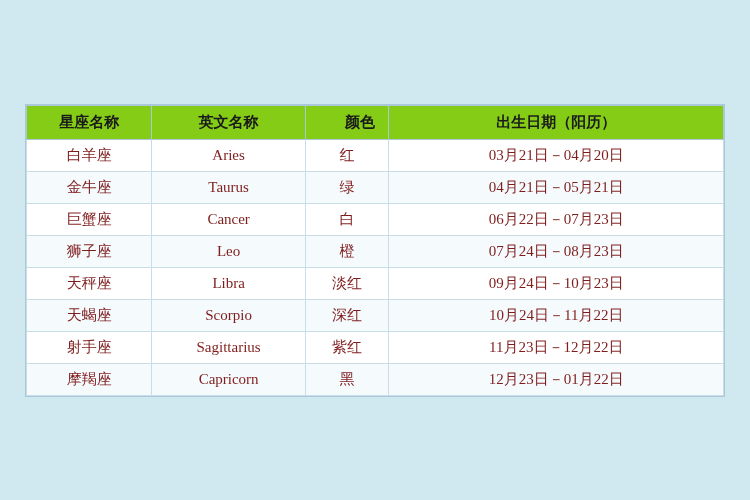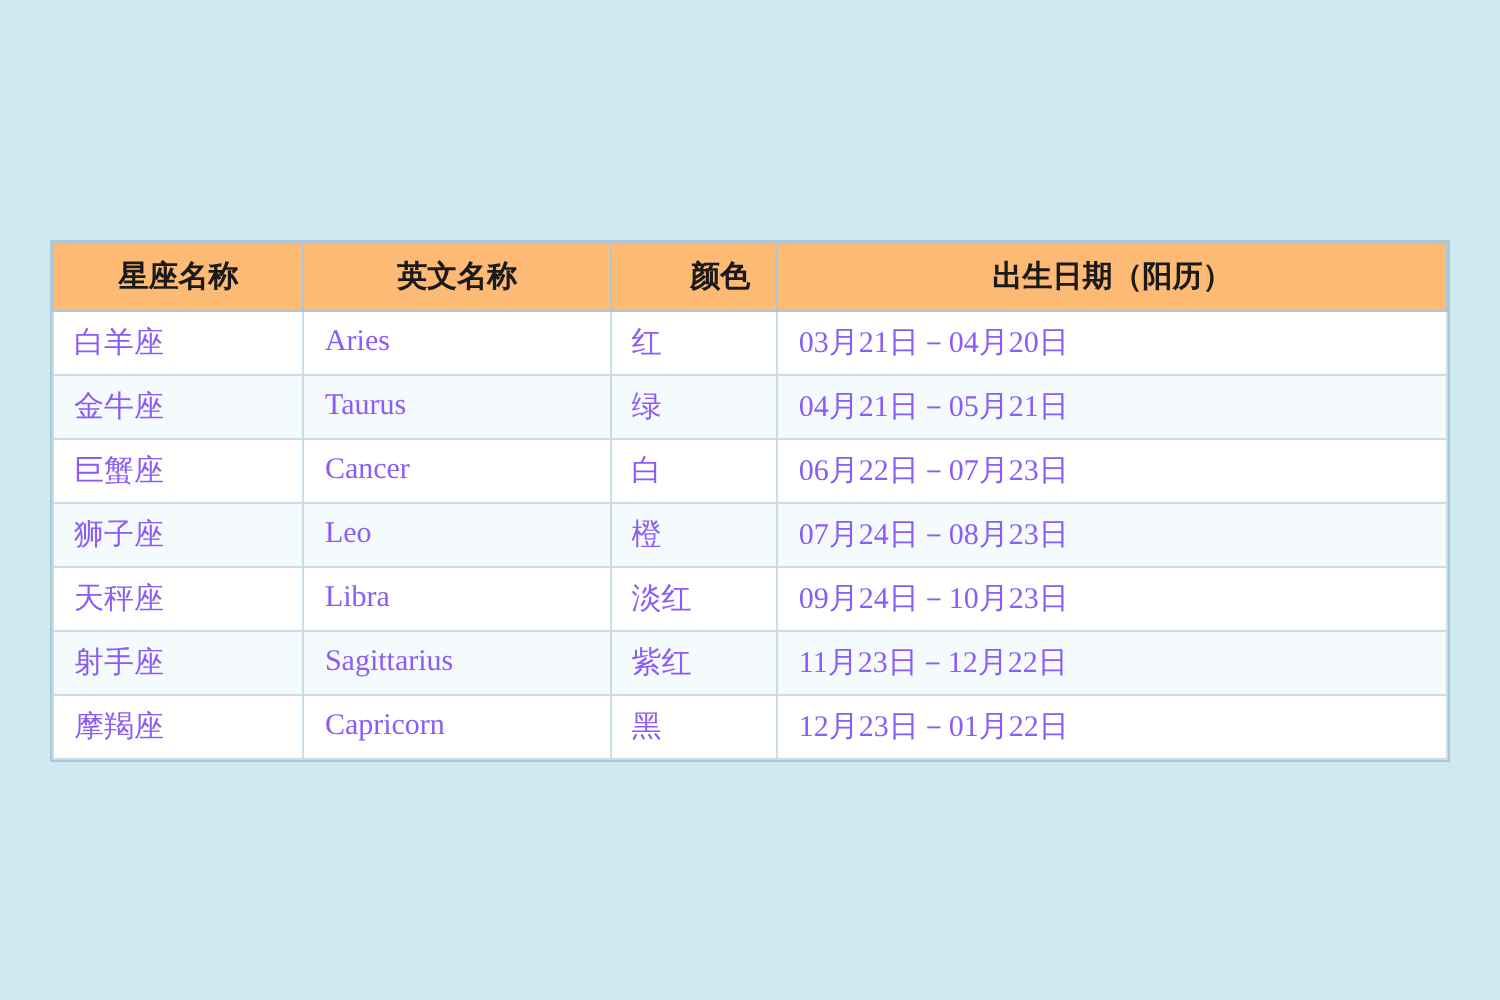--- a/index.html
+++ b/index.html
@@ -24,21 +24,21 @@
       border: 1px solid #aac8d8;
       width: 700px;
     }
 
     table {
       width: 100%;
       border-collapse: collapse;
     }
 
     thead tr {
-      background-color: #fdba74;
+      background-color: #84cc16;
     }
 
     thead th {
       border: 1px solid #aac8d8;
       padding: 7px 10px;
       text-align: center;
       font-weight: bold;
       color: #1a1a1a;
     }
 
@@ -46,21 +46,22 @@
       background-color: #ffffff;
     }
 
     tbody tr:nth-child(even) {
       background-color: #f5fafd;
     }
 
     tbody td {
       border: 1px solid #c8dde8;
       padding: 6px 10px;
-      color: #8b5cf6;
+      text-align: center;
+      color: #7f1d1d;
     }
 
     .col-name { width: 18%; }
     .col-en   { width: 22%; }
     .col-color{ width: 12%; padding-left: 36px; }
     .col-date { width: 48%; }
   </style>
 </head>
 <body>
 
@@ -99,20 +100,26 @@
           <td>橙</td>
           <td>07月24日－08月23日</td>
         </tr>
         <tr>
           <td>天秤座</td>
           <td>Libra</td>
           <td>淡红</td>
           <td>09月24日－10月23日</td>
         </tr>
         <tr>
+          <td>天蝎座</td>
+          <td>Scorpio</td>
+          <td>深红</td>
+          <td>10月24日－11月22日</td>
+        </tr>
+        <tr>
           <td>射手座</td>
           <td>Sagittarius</td>
           <td>紫红</td>
           <td>11月23日－12月22日</td>
         </tr>
         <tr>
           <td>摩羯座</td>
           <td>Capricorn</td>
           <td>黑</td>
           <td>12月23日－01月22日</td>

